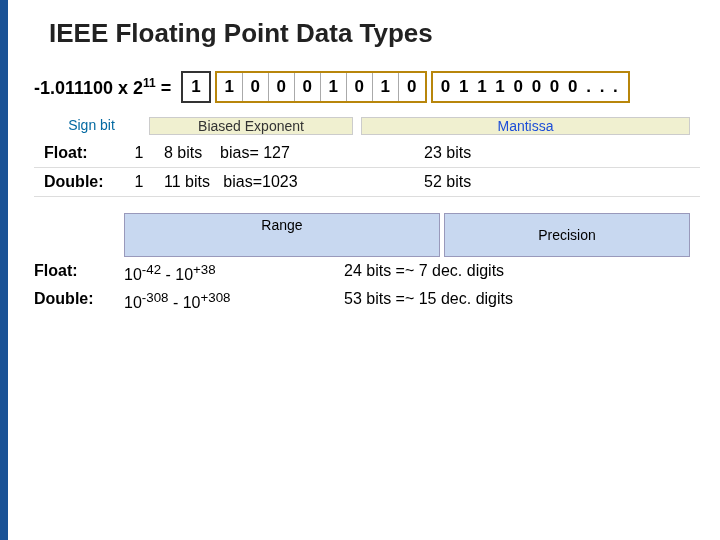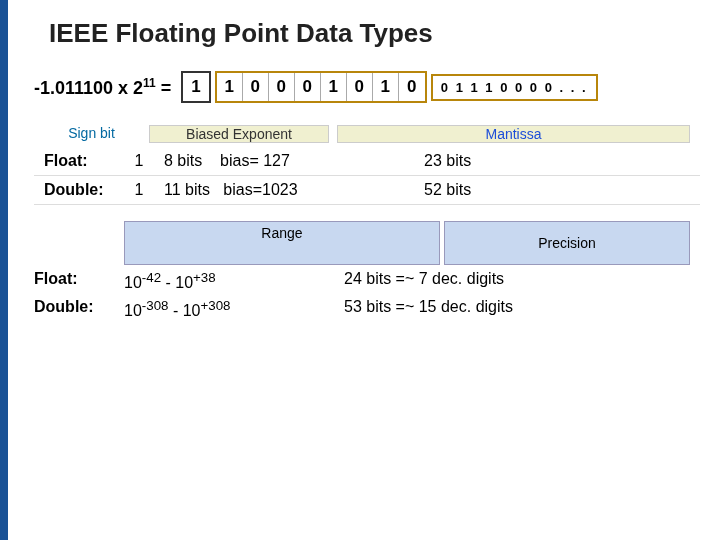--- a/index.html
+++ b/index.html
@@ -30,21 +30,21 @@
       font-weight: bold;
       color: #222;
       margin-bottom: 22px;
       margin-left: 25px;
     }
 
     
     .binary-row {
       display: flex;
       align-items: center;
-      margin-bottom: 22px;
+      margin-bottom: 14px;
       margin-left: 10px;
     }
 
     .expression {
       font-size: 18px;
       font-weight: bold;
       margin-right: 10px;
       white-space: nowrap;
     }
 
@@ -93,42 +93,42 @@
     }
 
     .mantissa-cells {
       display: flex;
       border: 2px solid #b8860b;
       background: #fff;
     }
 
     .mantissa-text {
       padding: 4px 8px;
-      font-size: 13px;
+      font-size: 17px;
       font-weight: bold;
       letter-spacing: 2px;
     }
 
     
     .labels-row {
       display: flex;
       margin-left: 10px;
       margin-bottom: 4px;
       margin-top: 2px;
     }
 
     .sign-label {
       width: 115px;
       text-align: center;
       font-size: 14px;
       color: #0369a1;
     }
 
     .biased-exp-label {
-      width: 180px;
+      width: 204px;
       text-align: center;
       font-size: 14px;
       color: #333;
       background: #f0f0d0;
       border: 1px solid #ccc;
     }
 
     .mantissa-label {
       flex: 1;
       text-align: center;

